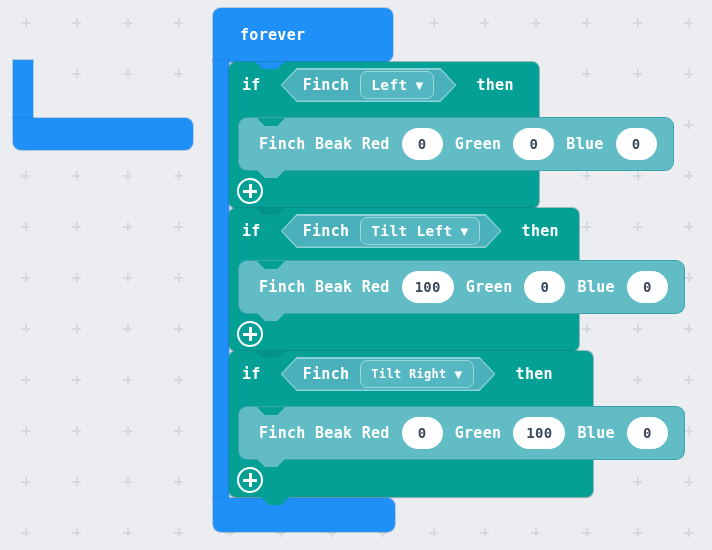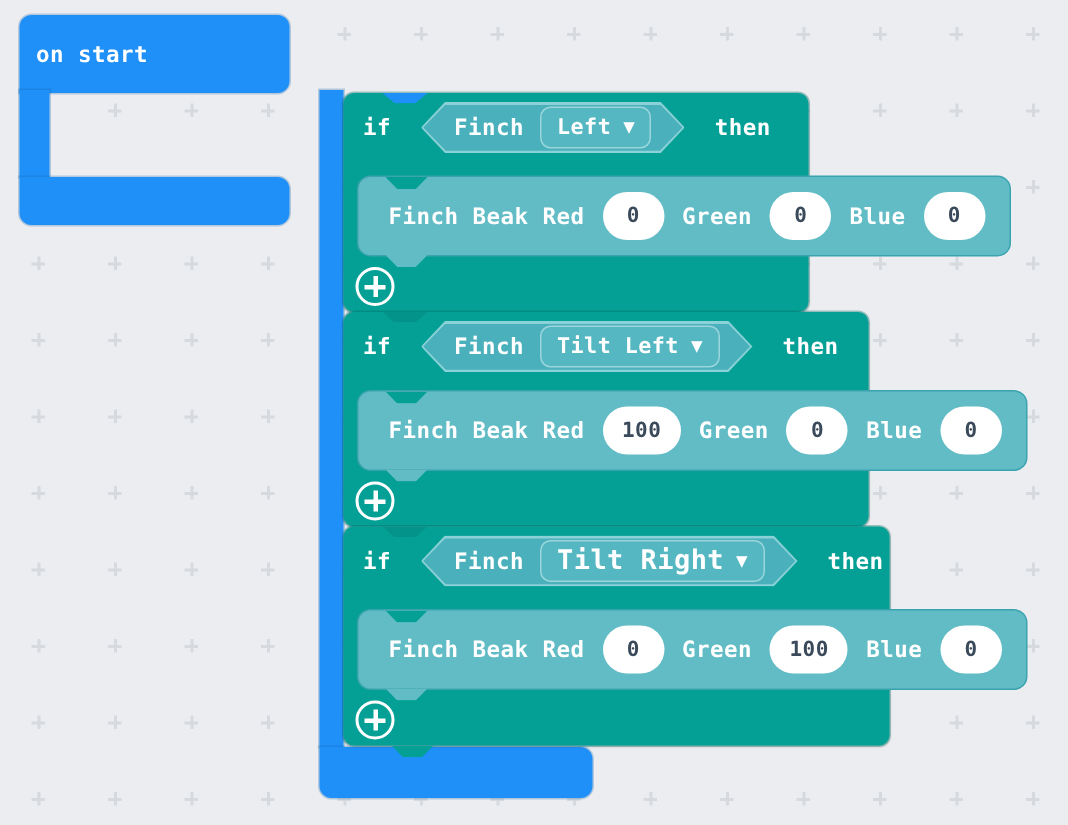--- a/index.html
+++ b/index.html
@@ -215,26 +215,26 @@
       <div class="cross" style="left: 327px; top: 528px;"></div>
       <div class="cross" style="left: 378px; top: 528px;"></div>
       <div class="cross" style="left: 429px; top: 528px;"></div>
       <div class="cross" style="left: 480px; top: 528px;"></div>
       <div class="cross" style="left: 531px; top: 528px;"></div>
       <div class="cross" style="left: 582px; top: 528px;"></div>
       <div class="cross" style="left: 633px; top: 528px;"></div>
       <div class="cross" style="left: 684px; top: 528px;"></div>
     </div>
 
-  <div class="abs blk-blue" style="left:13px;top:10px;width:180px;height:52px;border-radius:8px 8px 8px 0;display:flex;align-items:center;padding-left:11px;box-sizing:border-box;">
-    <span class="lbl">on start</span>
-  </div>
   <div class="abs blk-blue" style="left:13px;top:60px;width:20px;height:58px;"></div>
   <div class="abs blk-blue" style="left:13px;top:118px;width:180px;height:32px;border-radius:0 8px 8px 8px;"></div>
 
+  <div class="abs blk-blue" style="left:213px;top:8px;width:180px;height:54px;border-radius:8px 8px 8px 0;display:flex;align-items:center;padding-left:27px;box-sizing:border-box;">
+    <span class="lbl">forever</span>
+  </div>
   <div class="abs blk-blue" style="left:213px;top:60px;width:16px;height:438px;"></div>
   <div class="abs blk-blue" style="left:213px;top:498px;width:182px;height:34px;border-radius:0 8px 8px 8px;"></div>
 
   <div class="abs if-section" style="left:229px;top:62px;width:310px;height:146px;">
     <div class="notch n-blue" style="left:26px;width:30px;height:7px;"></div>
     <div class="if-header">
       <span class="lbl">if</span>
       <div class="hex">
         <span class="lbl">Finch</span>
         <div class="dropdown">
@@ -284,21 +284,21 @@
   </div>
 
   <div class="abs if-section" style="left:229px;top:351px;width:364px;height:146px;">
     <div class="seam-notch"></div>
     <div class="tab" style="left:32px;background:#04a096;z-index:2;"></div>
     <div class="if-header">
       <span class="lbl">if</span>
       <div class="hex">
         <span class="lbl">Finch</span>
         <div class="dropdown">
-          <span class="lbl" style="font-size:18px">Tilt Right</span>
+          <span class="lbl" style="font-size:12px">Tilt Right</span>
           <span class="caret">▼</span>
         </div>
       </div>
       <span class="lbl">then</span>
     </div>
     <div class="finch-blk" style="left:10px;top:56px;">
       <div class="notch n-teal"></div>
       <div class="tab"></div>
       <span class="lbl">Finch Beak Red</span>
       <span class="oval">0</span>

